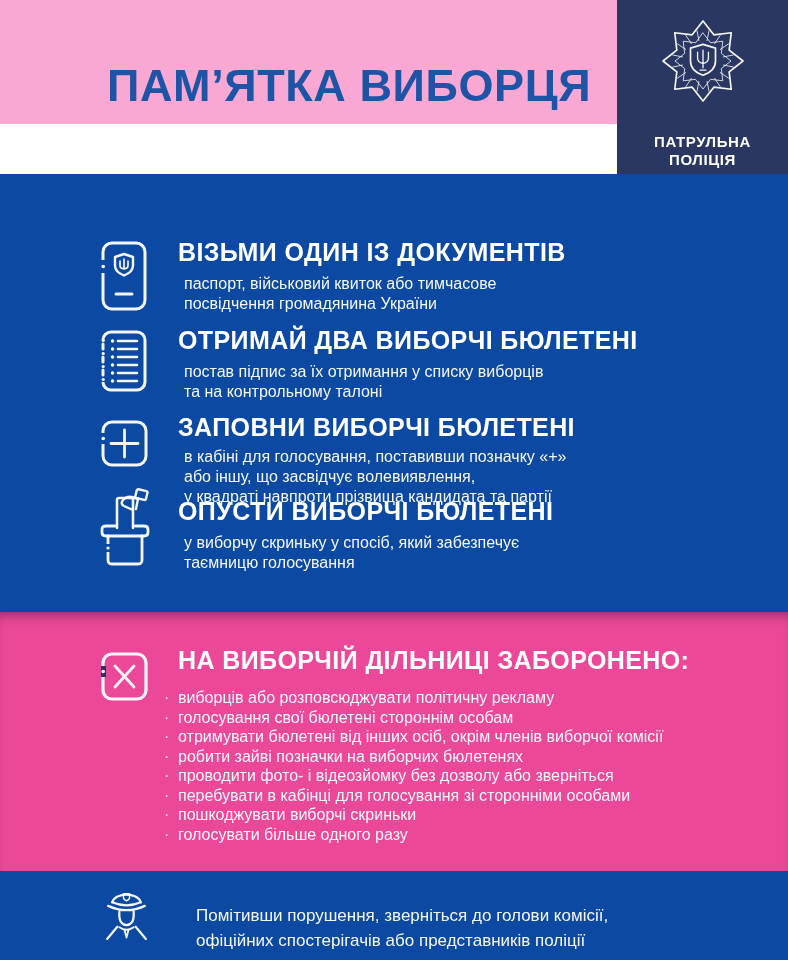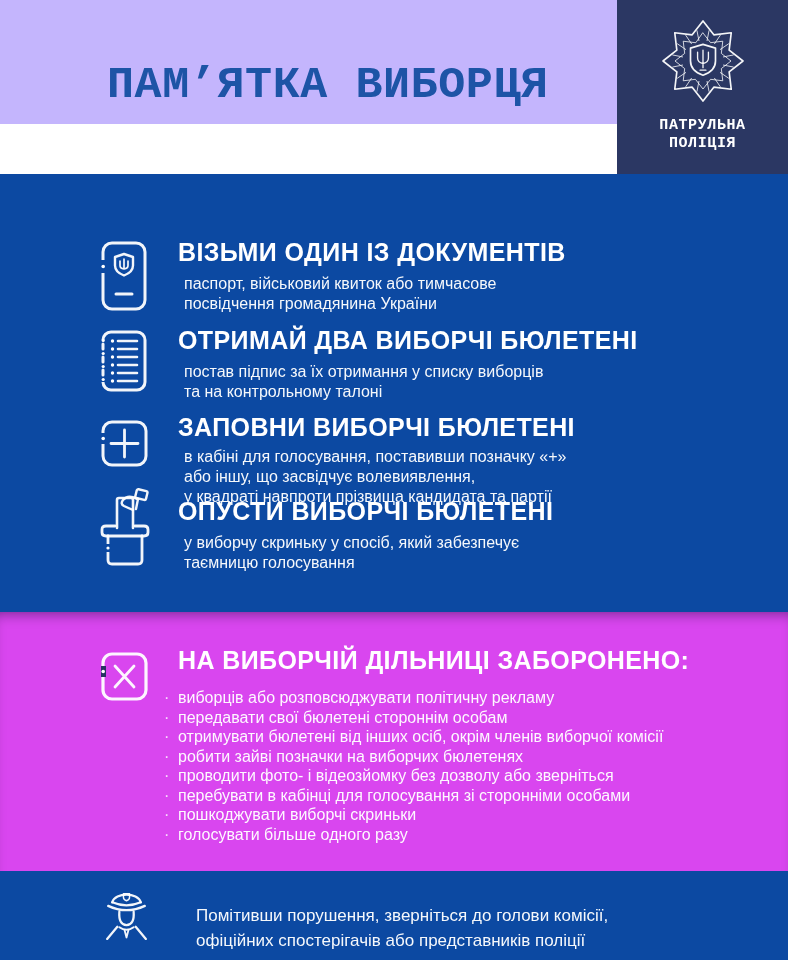--- a/index.html
+++ b/index.html
@@ -2,37 +2,37 @@
 <html lang="uk"><head>
 <meta charset="utf-8">
 <style>
   html,body{margin:0;padding:0;background:#fff;}
   .poster{
     position:relative;width:788px;height:960px;overflow:hidden;
     font-family:"Liberation Sans","DejaVu Sans",sans-serif;
     -webkit-font-smoothing:antialiased;
   }
   
-  .header{position:absolute;left:0;top:0;width:788px;height:124px;background:#c4b5fd;font-family:Liberation Mono, monospace;}
+  .header{position:absolute;left:0;top:0;width:788px;height:124px;background:#f9a8d4;}
   .title{
     position:absolute;left:107px;top:60px;margin:0;
     font-size:45px;font-weight:800;letter-spacing:.6px;color:#1d54a6;white-space:nowrap;
   }
   .logo-panel{
     position:absolute;left:617px;top:0;width:171px;height:174px;background:#2b3763;
-    display:flex;flex-direction:column;align-items:center;
+    display:flex;flex-direction:column;align-items:center;gap:16px;
   }
   .badge-svg{margin-top:11px;}
   .logo-label{
     margin-top:6px;color:#fff;font-size:15px;font-weight:700;letter-spacing:.6px;
     line-height:18px;text-align:center;white-space:pre-line;
   }
   
   .blue-bg{background:#0c49a2;padding-left:21px;}
-  .navy-bg{background:#d946ef;}
+  .navy-bg{background:#ec4899;}
   .icon{position:absolute;}
   .icon svg{display:block;}
   h2.step-heading{
     position:absolute;left:178px;margin:0;color:#fff;
     font-size:25px;font-weight:800;letter-spacing:.4px;white-space:nowrap;
   }
   p.step-body{
     position:absolute;left:178px;margin:6px;color:rgba(255,255,255,.96);
     font-size:16px;line-height:20px;white-space:pre-line;
   }
@@ -169,21 +169,21 @@
       </svg>
     </span>
     <h2 class="step-heading h-prohibited">НА ВИБОРЧІЙ ДІЛЬНИЦІ ЗАБОРОНЕНО:</h2>
     <ul class="prohibited-list">
       <li>
           <span class="bullet">·</span>
           <span>виборців або розповсюджувати політичну рекламу</span>
         </li>
       <li>
           <span class="bullet">·</span>
-          <span>передавати свої бюлетені стороннім особам</span>
+          <span>голосування свої бюлетені стороннім особам</span>
         </li>
       <li>
           <span class="bullet">·</span>
           <span>отримувати бюлетені від інших осіб, окрім членів виборчої комісії</span>
         </li>
       <li>
           <span class="bullet">·</span>
           <span>робити зайві позначки на виборчих бюлетенях</span>
         </li>
       <li>

